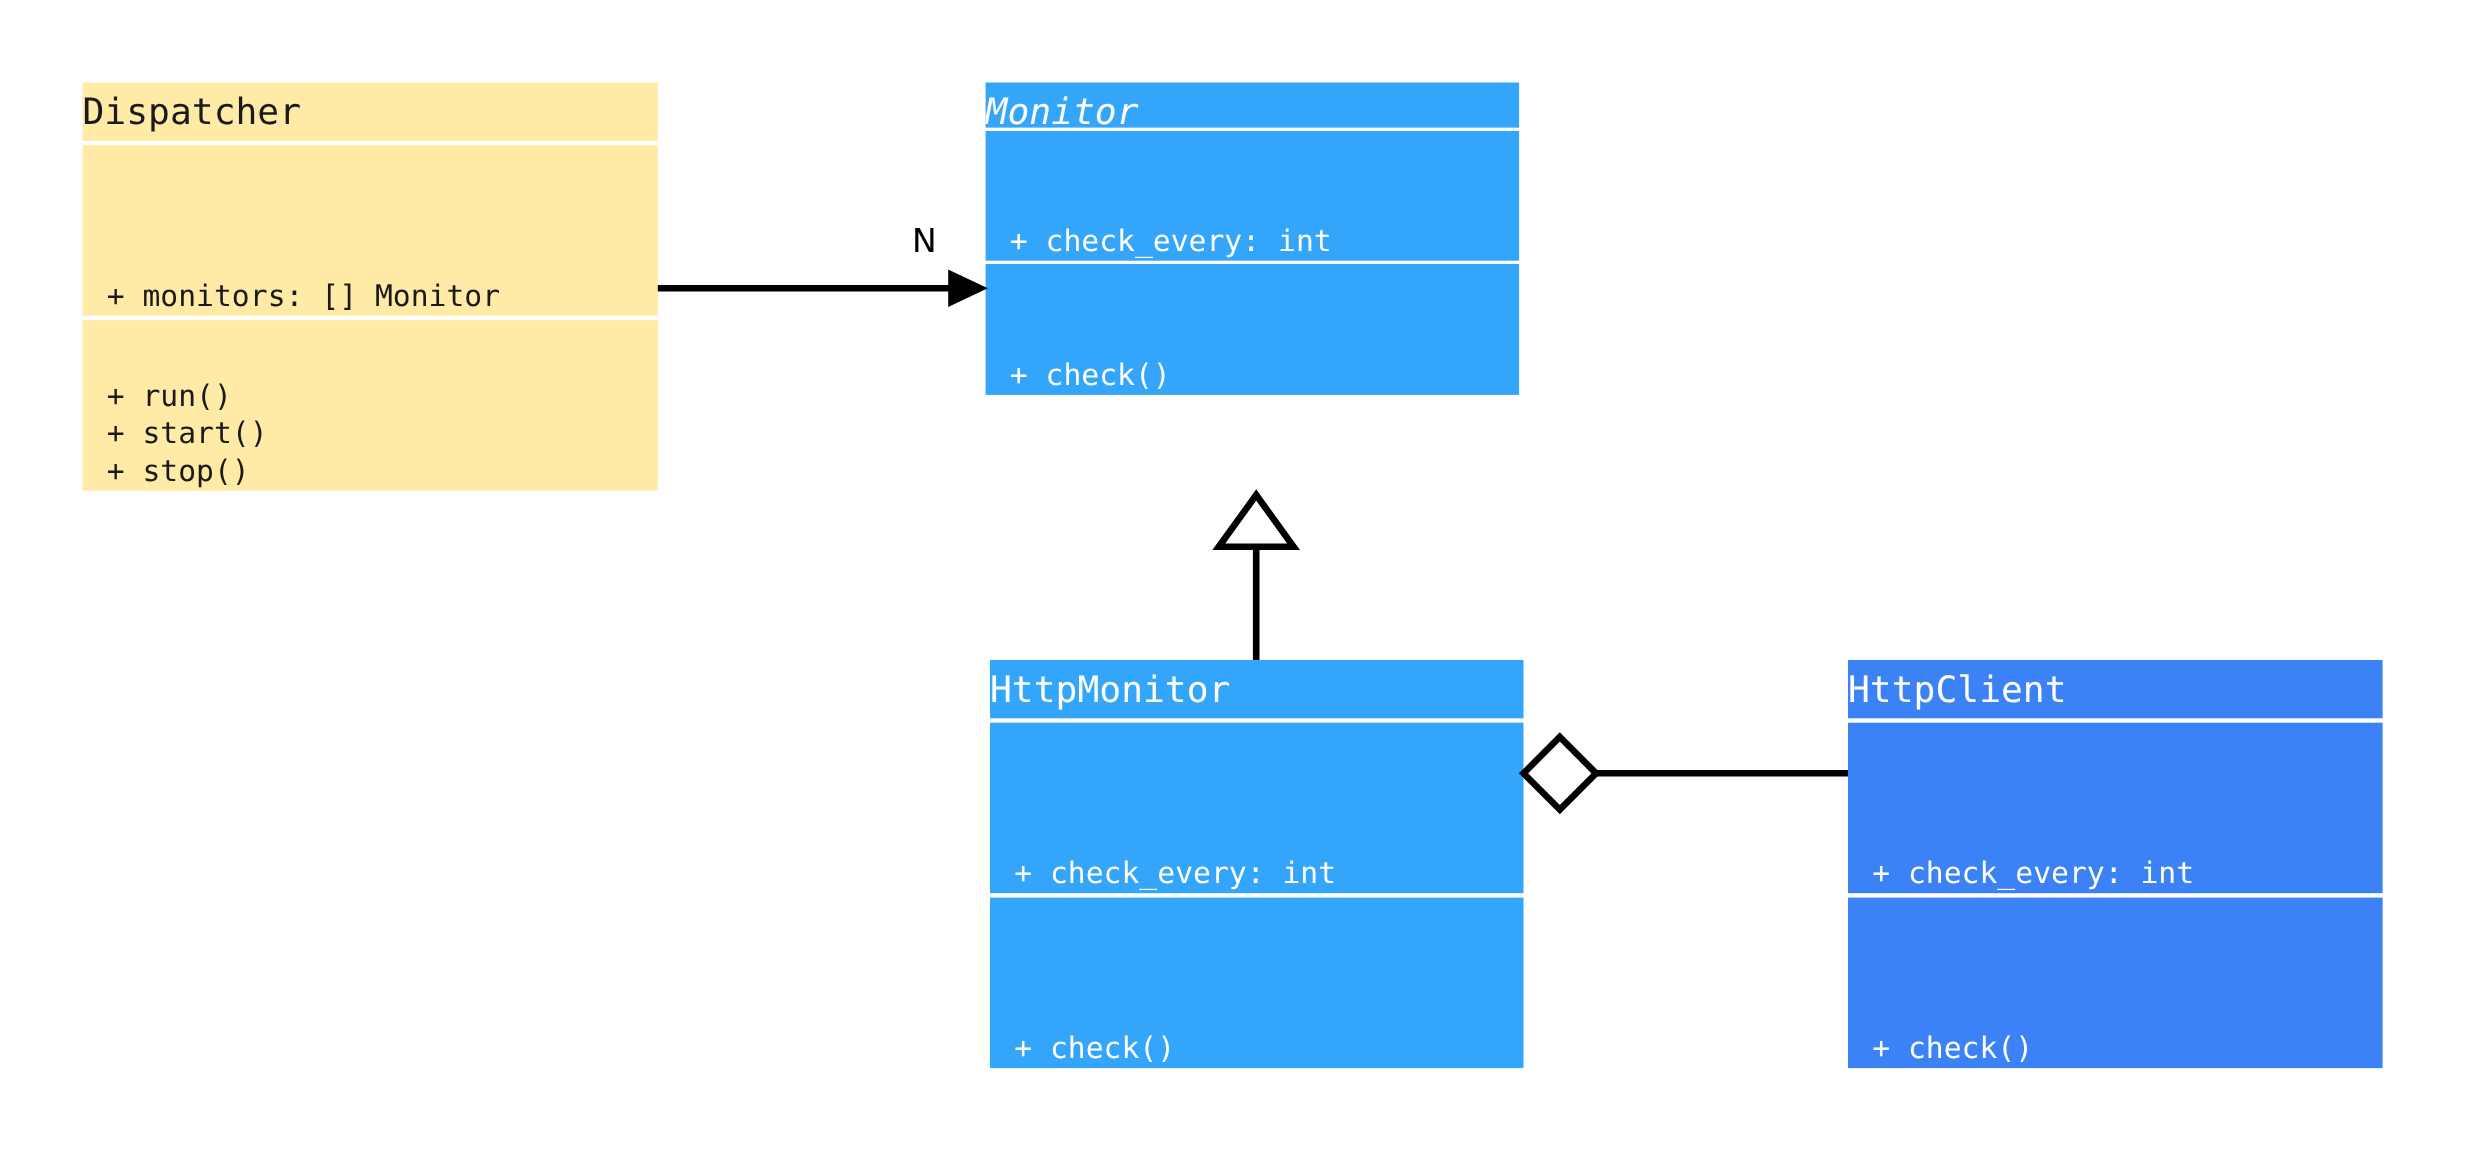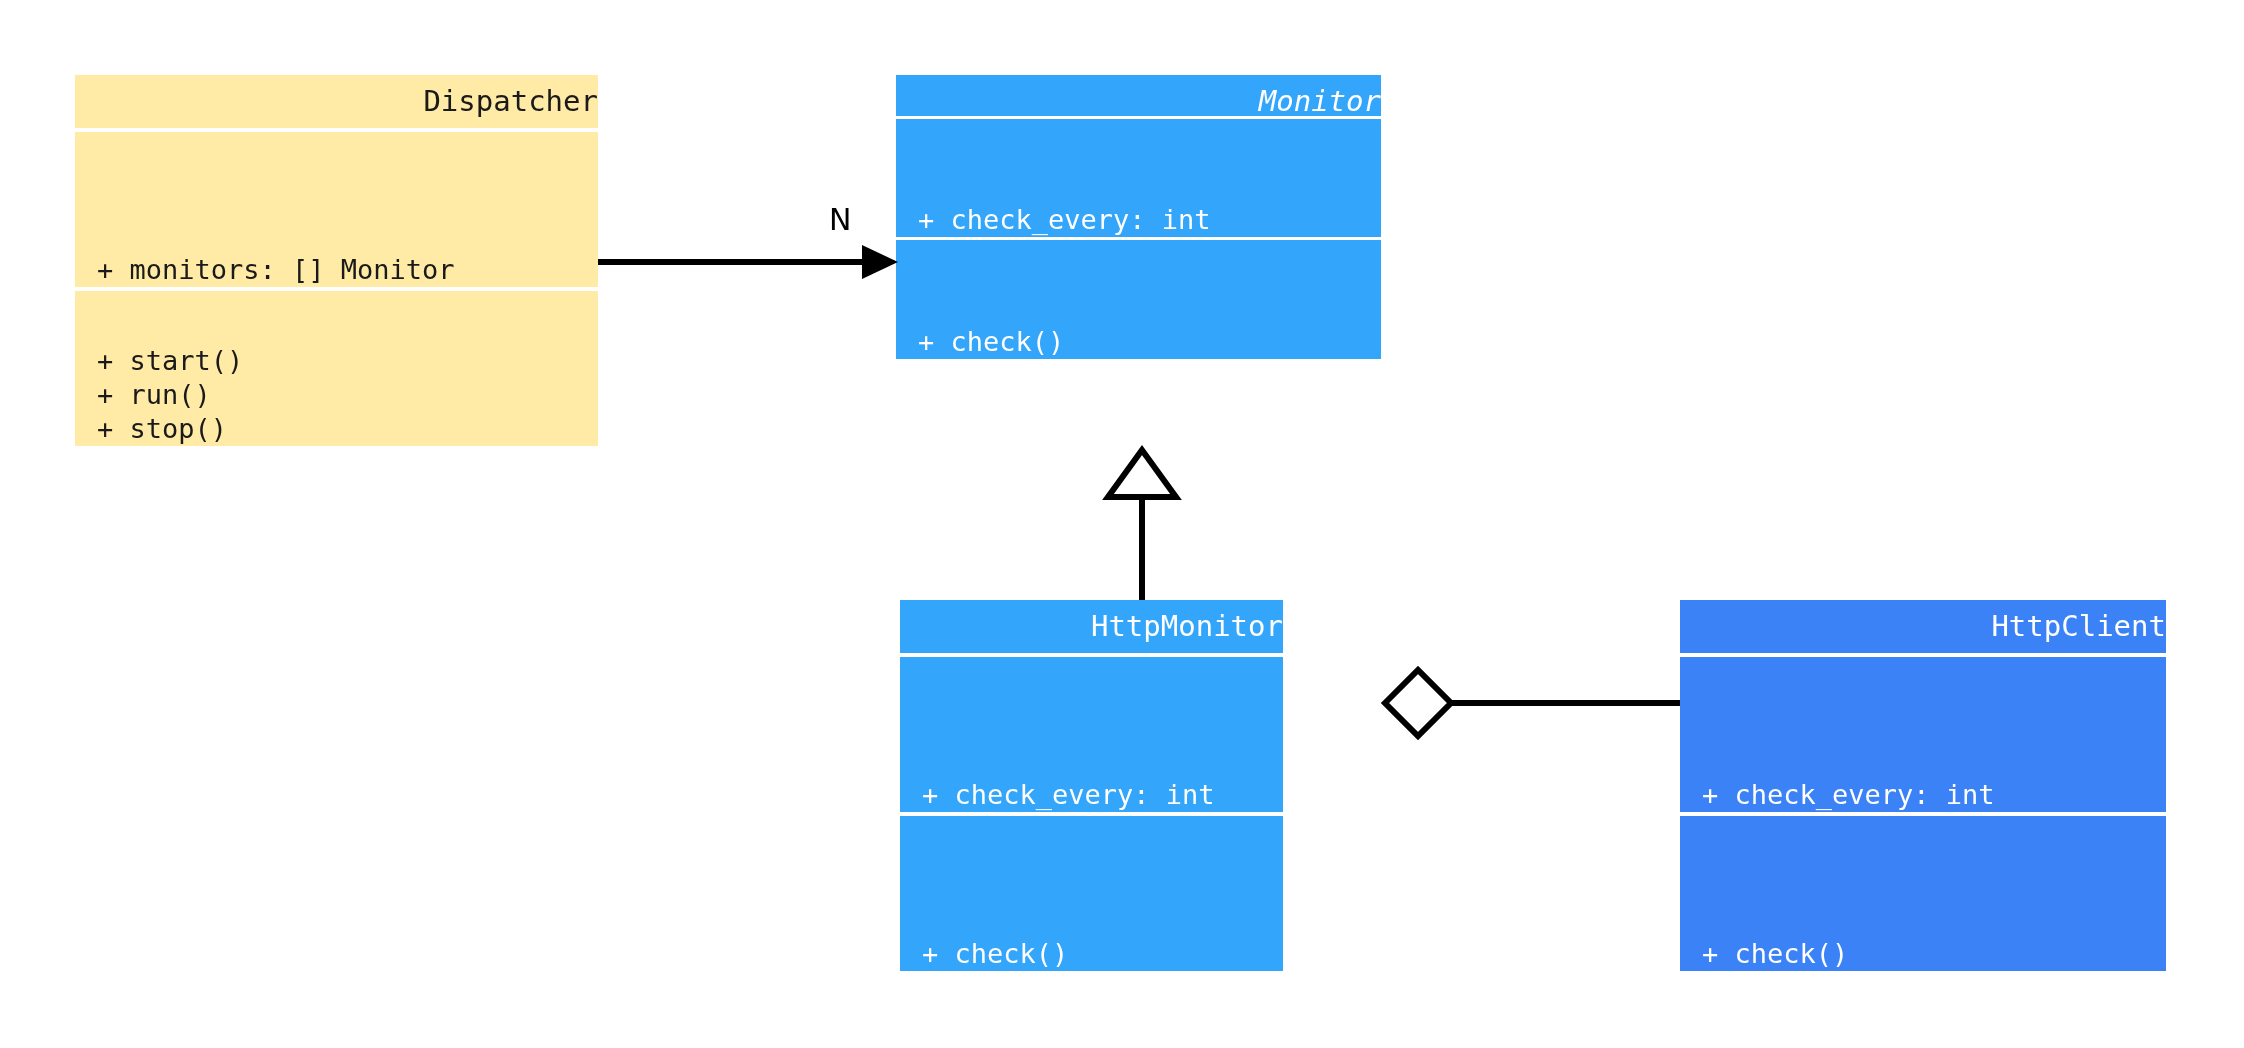--- a/index.html
+++ b/index.html
@@ -24,22 +24,22 @@
     position: absolute;
     display: flex;
     flex-direction: column;
     box-sizing: border-box;
   }
   .uml-compartment {
     box-sizing: border-box;
     overflow: hidden;
   }
   .uml-title {
-    text-align: right;
-    font-size: 29px;
+    text-align: left;
+    font-size: 33px;
     line-height: 53px;
     height: 53px;
     letter-spacing: 0px;
     white-space: nowrap;
   }
   .uml-title.abstract {
     font-style: italic;
   }
   .uml-members {
     padding-left: 22px;
@@ -101,39 +101,39 @@
 <div id="canvas">
 
   <div class="uml-class theme-yellow" style="left:75px; top:75px; width:523px; height:371px;">
     <div class="uml-compartment uml-title" style="height:53px;">Dispatcher</div>
     <div style="height:4px;"></div>
     <div class="uml-compartment uml-members" style="height:155px;">
       <div class="uml-member">+ monitors: [] Monitor</div>
     </div>
     <div style="height:4px;"></div>
     <div class="uml-compartment uml-members" style="height:155px;">
+      <div class="uml-member">+ run()</div>
       <div class="uml-member">+ start()</div>
-      <div class="uml-member">+ run()</div>
       <div class="uml-member">+ stop()</div>
     </div>
   </div>
 
   <div class="uml-class theme-blue" style="left:896px; top:75px; width:485px; height:284px;">
     <div class="uml-compartment uml-title abstract" style="height:53px;">Monitor</div>
     <div style="height:4px;"></div>
     <div class="uml-compartment uml-members" style="height:155px;">
       <div class="uml-member">+ check_every: int</div>
     </div>
     <div style="height:4px;"></div>
     <div class="uml-compartment uml-members" style="height:155px;">
       <div class="uml-member">+ check()</div>
     </div>
   </div>
 
-  <div class="uml-class theme-blue" style="left:900px; top:600px; width:383px; height:371px;">
+  <div class="uml-class theme-blue" style="left:900px; top:600px; width:485px; height:371px;">
     <div class="uml-compartment uml-title" style="height:53px;">HttpMonitor</div>
     <div style="height:4px;"></div>
     <div class="uml-compartment uml-members" style="height:155px;">
       <div class="uml-member">+ check_every: int</div>
     </div>
     <div style="height:4px;"></div>
     <div class="uml-compartment uml-members" style="height:155px;">
       <div class="uml-member">+ check()</div>
     </div>
   </div>

